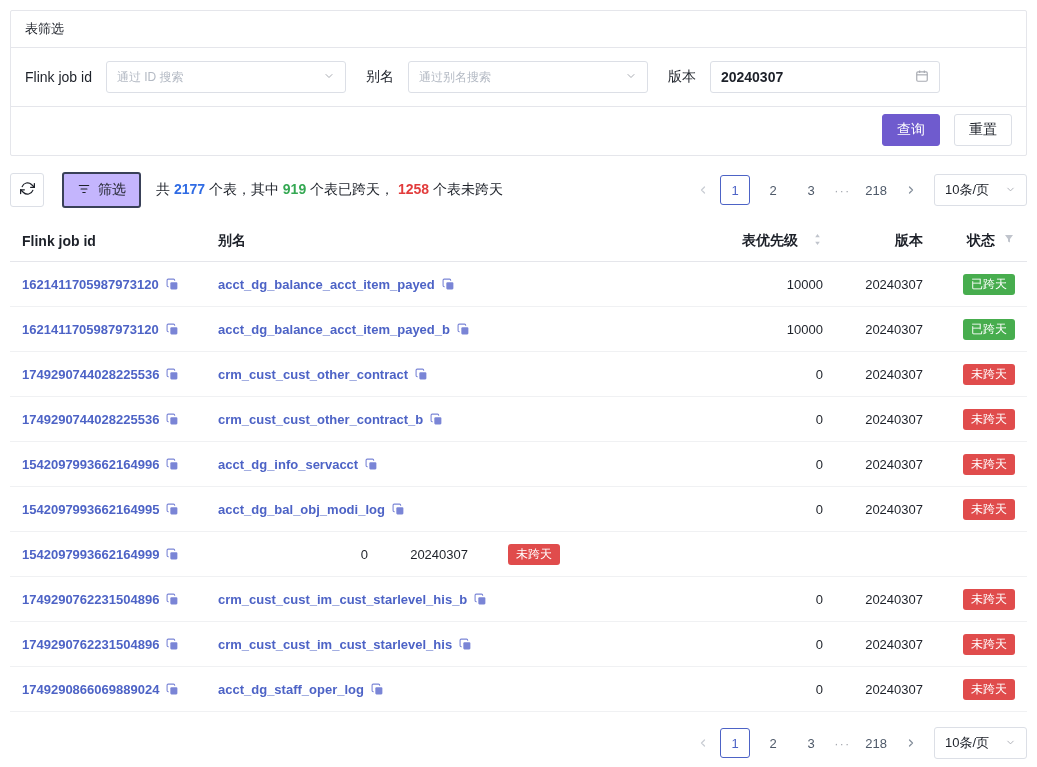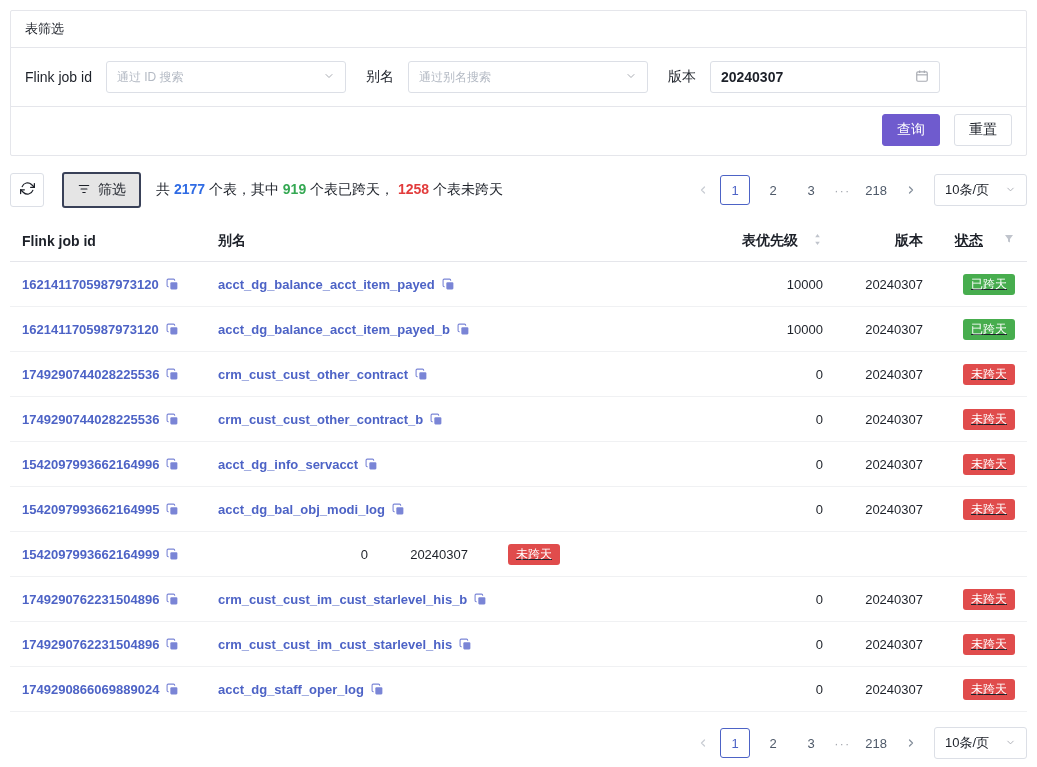--- a/index.html
+++ b/index.html
@@ -29,21 +29,21 @@
   .fp-actions { display: flex; justify-content: flex-end; gap: 14px; padding: 7px 14px 9px; }
   .btn { height: 32px; padding: 0 14px; border-radius: 3px; font-size: 14px; cursor: pointer; font-family: inherit; }
   .btn-primary { background: #6f5bce; border: 1px solid #6f5bce; color: #fff; }
   .btn-default { background: #fff; border: 1px solid #dcdfe6; color: #1d2129; }
 
   
   .toolbar { margin: 16px 10px 0; display: flex; align-items: center; }
   .icon-btn { width: 34px; height: 34px; border: 1px solid #dcdfe6; border-radius: 3px; background: #fff;
     display: flex; align-items: center; justify-content: center; cursor: pointer; }
   .filter-btn { margin-left: 18px; height: 36px; padding: 0 13px; border: 2px solid #394158; border-radius: 3px;
-    background: #e5e5e5; display: flex; align-items: center; gap: 7px; font-size: 14px; color: #1d2129;
+    background: #c4b5fd; display: flex; align-items: center; gap: 7px; font-size: 14px; color: #1d2129;
     cursor: pointer; font-family: inherit; }
   .summary { margin-left: 15px; font-size: 14px; white-space: nowrap; }
   .summary .num { font-weight: 700; }
   .n-blue { color: #2f6be4; }
   .n-green { color: #35a853; }
   .n-red { color: #e23c3c; }
   .toolbar-right { margin-left: auto; display: flex; align-items: center; }
 
   
   .pagination { display: flex; align-items: center; }
@@ -57,21 +57,21 @@
 
   
   .table { margin: 12px 10px 0; }
   .thead { display: flex; align-items: center; height: 42px; padding: 0 12px; border-bottom: 1px solid #e5e6eb;
     font-weight: 600; font-size: 14px; color: #1d2129; }
   .trow { display: flex; align-items: center; height: 45px; padding: 0 12px; border-bottom: 1px solid #f0f1f3; font-size: 13px; }
   .col-id { width: 196px; display: flex; align-items: center; }
   .col-alias { flex: 1; display: flex; align-items: center; }
   .col-priority { width: 150px; display: flex; align-items: center; justify-content: flex-end; gap: 14px; }
   .col-version { width: 100px; display: flex; align-items: center; justify-content: flex-end; }
-  .col-status { width: 92px; display: flex; align-items: flex-start; justify-content: flex-end; gap: 20px; text-decoration: underline; }
+  .col-status { width: 92px; display: flex; align-items: flex-start; justify-content: flex-end; gap: 8px; }
   .link { color: #4d63c6; text-decoration: none; cursor: pointer; font-weight: bold; }
   .copy-btn { margin-left: 7px; color: #7a85d6; display: inline-flex; cursor: pointer; }
   .badge { padding: 3px 8px; border-radius: 3px; font-size: 12px; color: #fff; line-height: 1.25; white-space: nowrap; }
   .badge.success { background: #47ad4e; }
   .badge.danger { background: #e04c4c; }
 
   .bottom-bar { margin: 15px 10px 0; display: flex; justify-content: flex-end; align-items: center; }
 </style>
 </head>
 <body>

